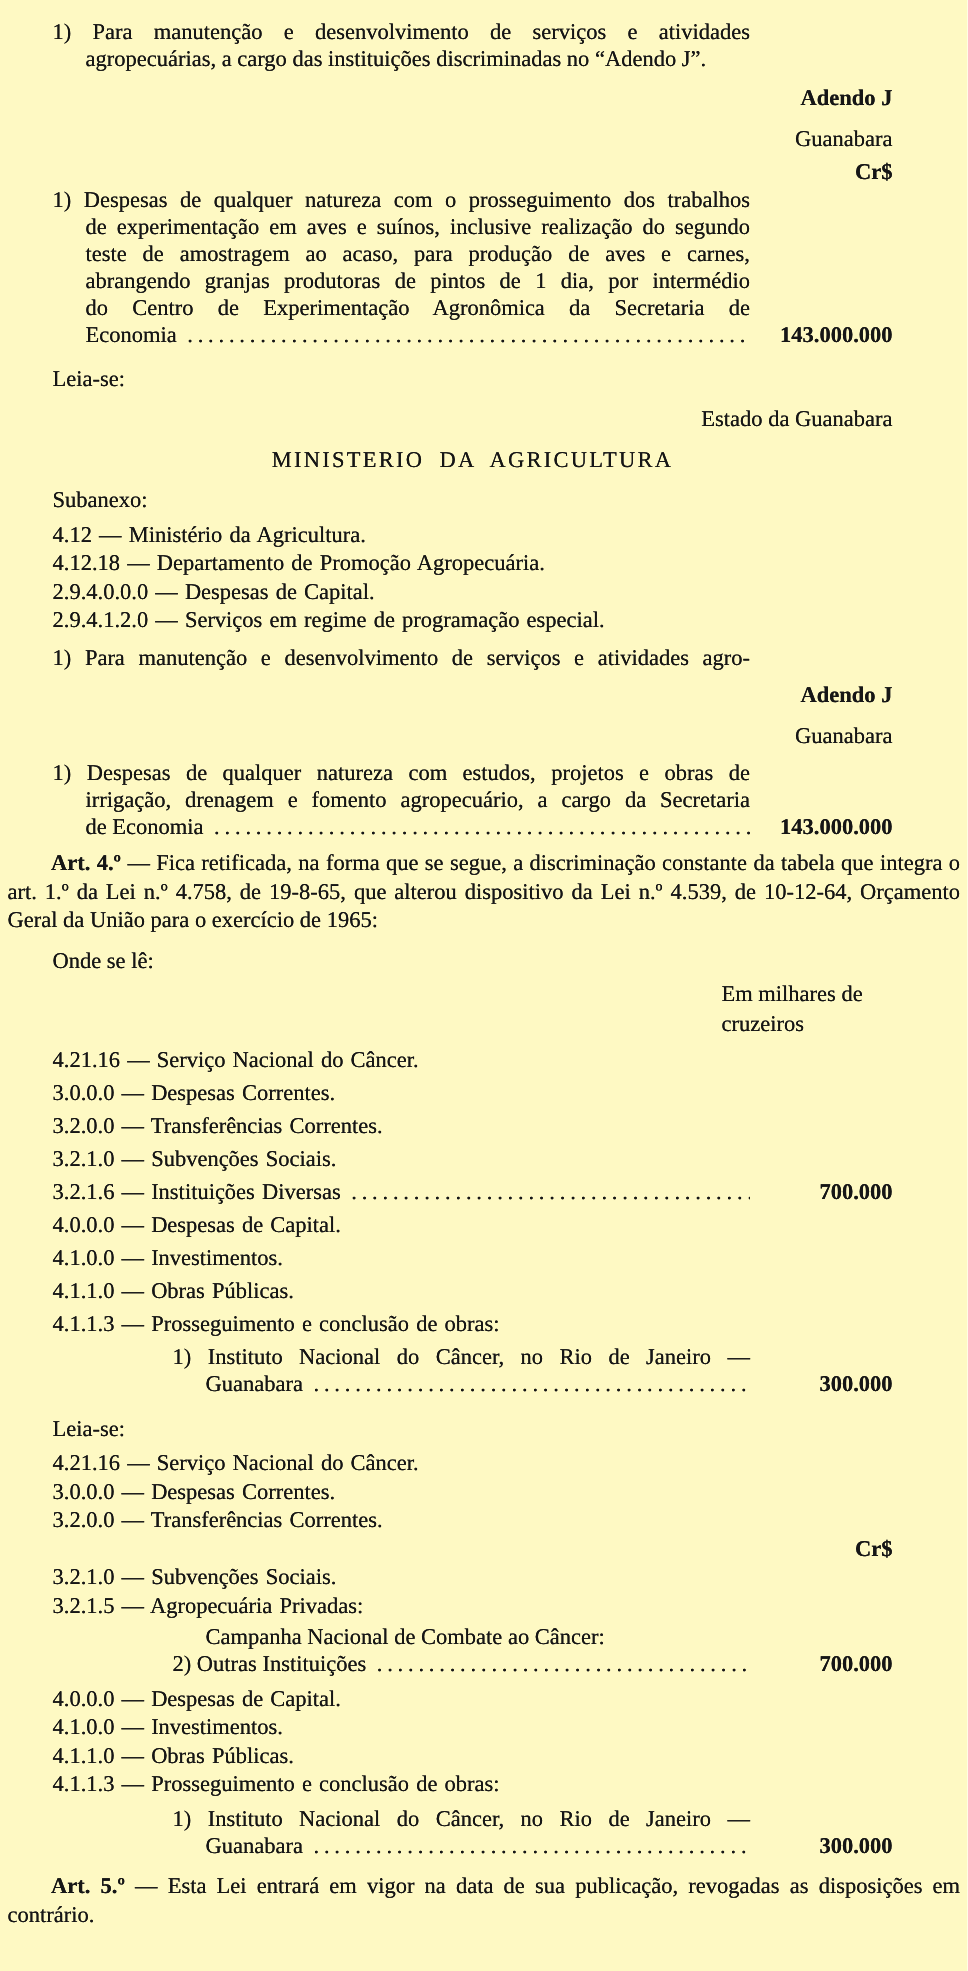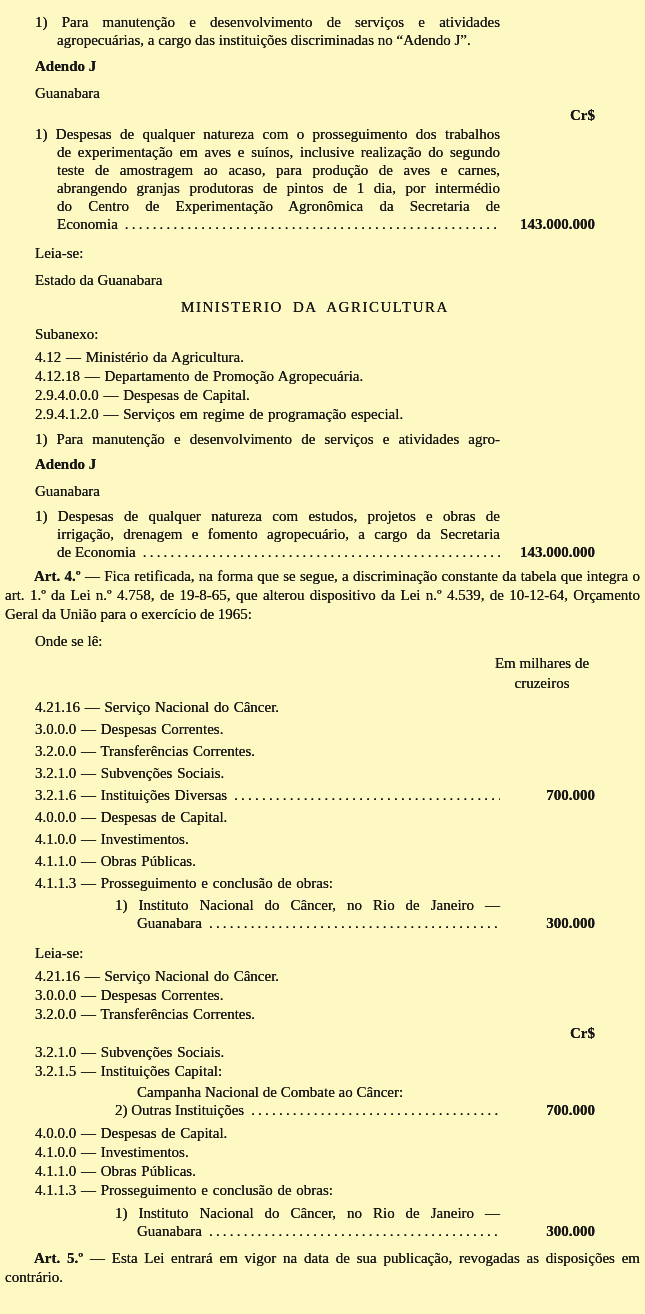--- a/index.html
+++ b/index.html
@@ -12,38 +12,38 @@
     color:#161616;
     font-family:"Liberation Serif","DejaVu Serif",serif;
     font-size:15px; line-height:18px;
     overflow:hidden;
     text-shadow:0 0 0.35px currentColor; 
   }
   .col { margin-left:35px; width:560px; }
   .line { width:465px; box-sizing:border-box; }
   .jfull { text-align:justify; text-align-last:justify; text-justify:inter-word; }
   .cont { padding-left:22px; }
-  .center { text-align:left; }
+  .center { text-align:right; }
   .bold { font-weight:bold; }
   .caps-title { text-align:center; letter-spacing:1.5px; word-spacing:5px; }
   .cr { text-align:right; padding-right:13px; font-weight:bold; }
   .dotrow { display:flex; align-items:center; width:560px; box-sizing:border-box; }
   .dotrow .t { white-space:nowrap; }
   .dots { flex:1 1 auto; min-width:0; overflow:hidden; white-space:nowrap;
           margin:0 10px 0 7px; letter-spacing:3.2px; }
   .dots::after { content:"...................................................................................................................................................."; }
   .amount { font-weight:bold; min-width:85px; text-align:right; white-space:nowrap; }
   .code { word-spacing:1px; }
   .codes-loose .code { margin-bottom:4px; }
   .codes-tight .code { margin-bottom:1px; }
   .sub { margin-left:115px; width:480px; }
   .sub .line { width:385px; }
   .sub .dotrow { width:480px; }
   .fullp { margin:0 5px; text-align:justify; text-indent:29px; line-height:19px; }
-  .unit-note { width:122px; margin-left:auto; margin-right:-8px; text-align:center; line-height:20px; }
+  .unit-note { width:122px; margin-left:auto; margin-right:-8px; line-height:20px; }
   
   .mb1{margin-bottom:1px}.mb3{margin-bottom:3px}
   .mb4{margin-bottom:4px}.mb5{margin-bottom:5px}.mb6{margin-bottom:6px}
   .mb7{margin-bottom:7px}.mb8{margin-bottom:8px}.mb9{margin-bottom:9px}.mb11{margin-bottom:11px}.mb12{margin-bottom:12px}
   .mt2{margin-top:2px}
 </style>
 </head>
 <body>
 
 <div class="page">
@@ -136,21 +136,21 @@
   <div class="col mb5">Leia-se:</div>
 
   <div class="col codes-tight">
     <div class="code">4.21.16 — Serviço Nacional do Câncer.</div>
     <div class="code">3.0.0.0 — Despesas Correntes.</div>
     <div class="code">3.2.0.0 — Transferências Correntes.</div>
   </div>
   <div class="col cr mb1">Cr$</div>
   <div class="col codes-tight mb3">
     <div class="code">3.2.1.0 — Subvenções Sociais.</div>
-    <div class="code">3.2.1.5 — Instituições Capital:</div>
+    <div class="code">3.2.1.5 — Agropecuária Privadas:</div>
   </div>
 
   <div class="sub">
     <div class="line cont">Campanha Nacional de Combate ao Câncer:</div>
     <div class="dotrow mb5">
       <span class="t">2) Outras Instituições</span>
       <span class="dots"></span>
       <span class="amount">700.000</span>
     </div>
   </div>

